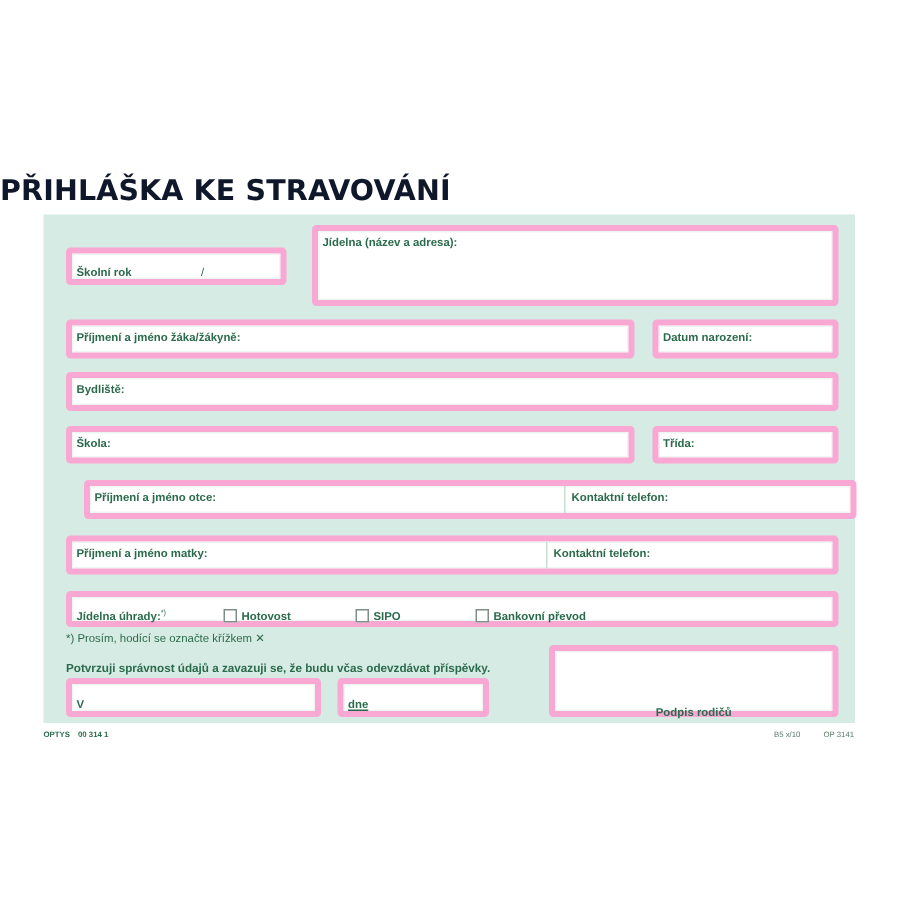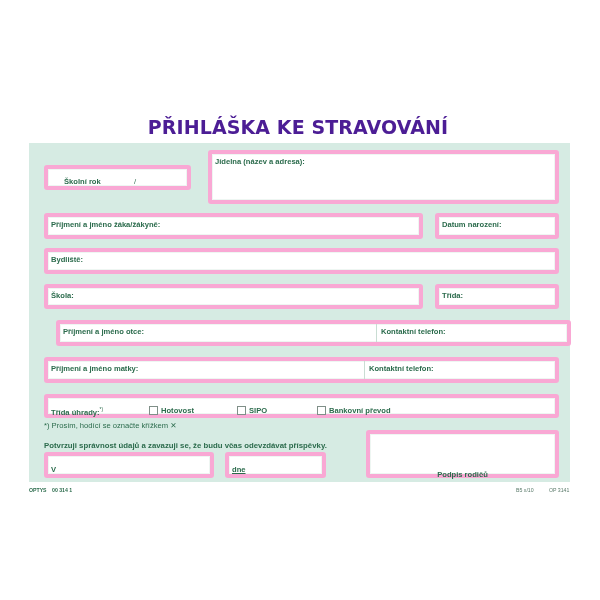--- a/index.html
+++ b/index.html
@@ -1,40 +1,40 @@
 <!DOCTYPE html>
 <html><head>
   <meta charset="utf-8">
   <style>
     html, body { margin: 0; padding: 0; background: #ffffff; }
     body { width: 600px; height: 600px; position: relative; overflow: hidden;
            font-family: "Liberation Sans", "DejaVu Sans", sans-serif; color: #1f6e47; }
-    .title { position: absolute; left: 0; width: 596px; top: 116px; text-align: center;
+    .title { position: absolute; left: 0; width: 596px; top: 116px; text-align: left;
              font-family: "DejaVu Sans", "Liberation Sans", sans-serif; font-weight: bold;
-             font-size: 19px; color: #4c1d95; letter-spacing: 0.1px; }
+             font-size: 19px; color: #0f172a; letter-spacing: 0.1px; }
     .panel { position: absolute; left: 29px; top: 143px; width: 541px; height: 339px; background: #d6ebe3; }
     .box { position: absolute; background: #ffffff; border: 4px solid #f9a8d4; border-radius: 3px;
            box-shadow: inset 0 0 0 1px #eef6f2; box-sizing: border-box; }
     .lbl { position: absolute; font-size: 7.6px; font-weight: bold; color: #2b6b4c; white-space: nowrap; }
     .divider { position: absolute; top: 0; bottom: 0; width: 1px; background: #c9ddd3; }
     .cb { position: absolute; width: 9px; height: 9px; border: 1px solid #7f8f88; background: #fff; box-sizing: border-box; }
     .note { position: absolute; font-size: 7.6px; color: #2b6b4c; white-space: nowrap; }
     .confirm { position: absolute; font-size: 7.8px; font-weight: bold; color: #2b6b4c; white-space: nowrap; }
     .foot { position: absolute; top: 487px; font-size: 5.2px; color: #5a7a6a; white-space: nowrap; }
     .foot.bold { font-weight: bold; color: #2b6b4c; }
   </style>
 </head>
 <body>
 
 <div class="title">PŘIHLÁŠKA KE STRAVOVÁNÍ</div>
 
 <div class="panel"></div>
 
 <div class="box" style="left:44px; top:165px; width:147px; height:25px;">
-  <span class="lbl" style="left:3px; top:8px;margin-left:13px;">Školní rok</span>
+  <span class="lbl" style="left:3px; top:8px;">Školní rok</span>
   <span class="lbl" style="left:86px; top:8px; font-weight:normal;">/</span>
 </div>
 
 <div class="box" style="left:208px; top:150px; width:351px; height:54px;">
   <span class="lbl" style="left:3px; top:3px;">Jídelna (název a adresa):</span>
 </div>
 
 <div class="box" style="left:44px; top:213px; width:379px; height:26px;">
   <span class="lbl" style="left:3px; top:3px;">Příjmení a jméno žáka/žákyně:</span>
 </div>
@@ -70,21 +70,21 @@
     <span class="lbl" style="left:3px; top:3px;">Příjmení a jméno matky:</span>
   </div>
   <div class="divider" style="left:316px;"></div>
   <div style="position:absolute; left:317px; top:0; right:0; height:100%;">
     <span class="lbl" style="left:4px; top:3px;">Kontaktní telefon:</span>
   </div>
 </div>
 
 <div class="box" style="left:44px; top:394px; width:515px; height:24px;">
   <span class="lbl" style="left:3px; top:8px;">
-    <span>Třída úhrady:</span><sup style="font-size:5px; font-weight:normal;">*)</sup>
+    <span>Jídelna úhrady:</span><sup style="font-size:5px; font-weight:normal;">*)</sup>
   </span>
   <div class="cb" style="left:101px; top:8px;"></div>
   <span class="lbl" style="left:113px; top:8px;">Hotovost</span>
   <div class="cb" style="left:189px; top:8px;"></div>
   <span class="lbl" style="left:201px; top:8px;">SIPO</span>
   <div class="cb" style="left:269px; top:8px;"></div>
   <span class="lbl" style="left:281px; top:8px;">Bankovní převod</span>
 </div>
 
 <span class="note" style="left:44px; top:421px;">*) Prosím, hodící se označte křížkem ✕</span>

